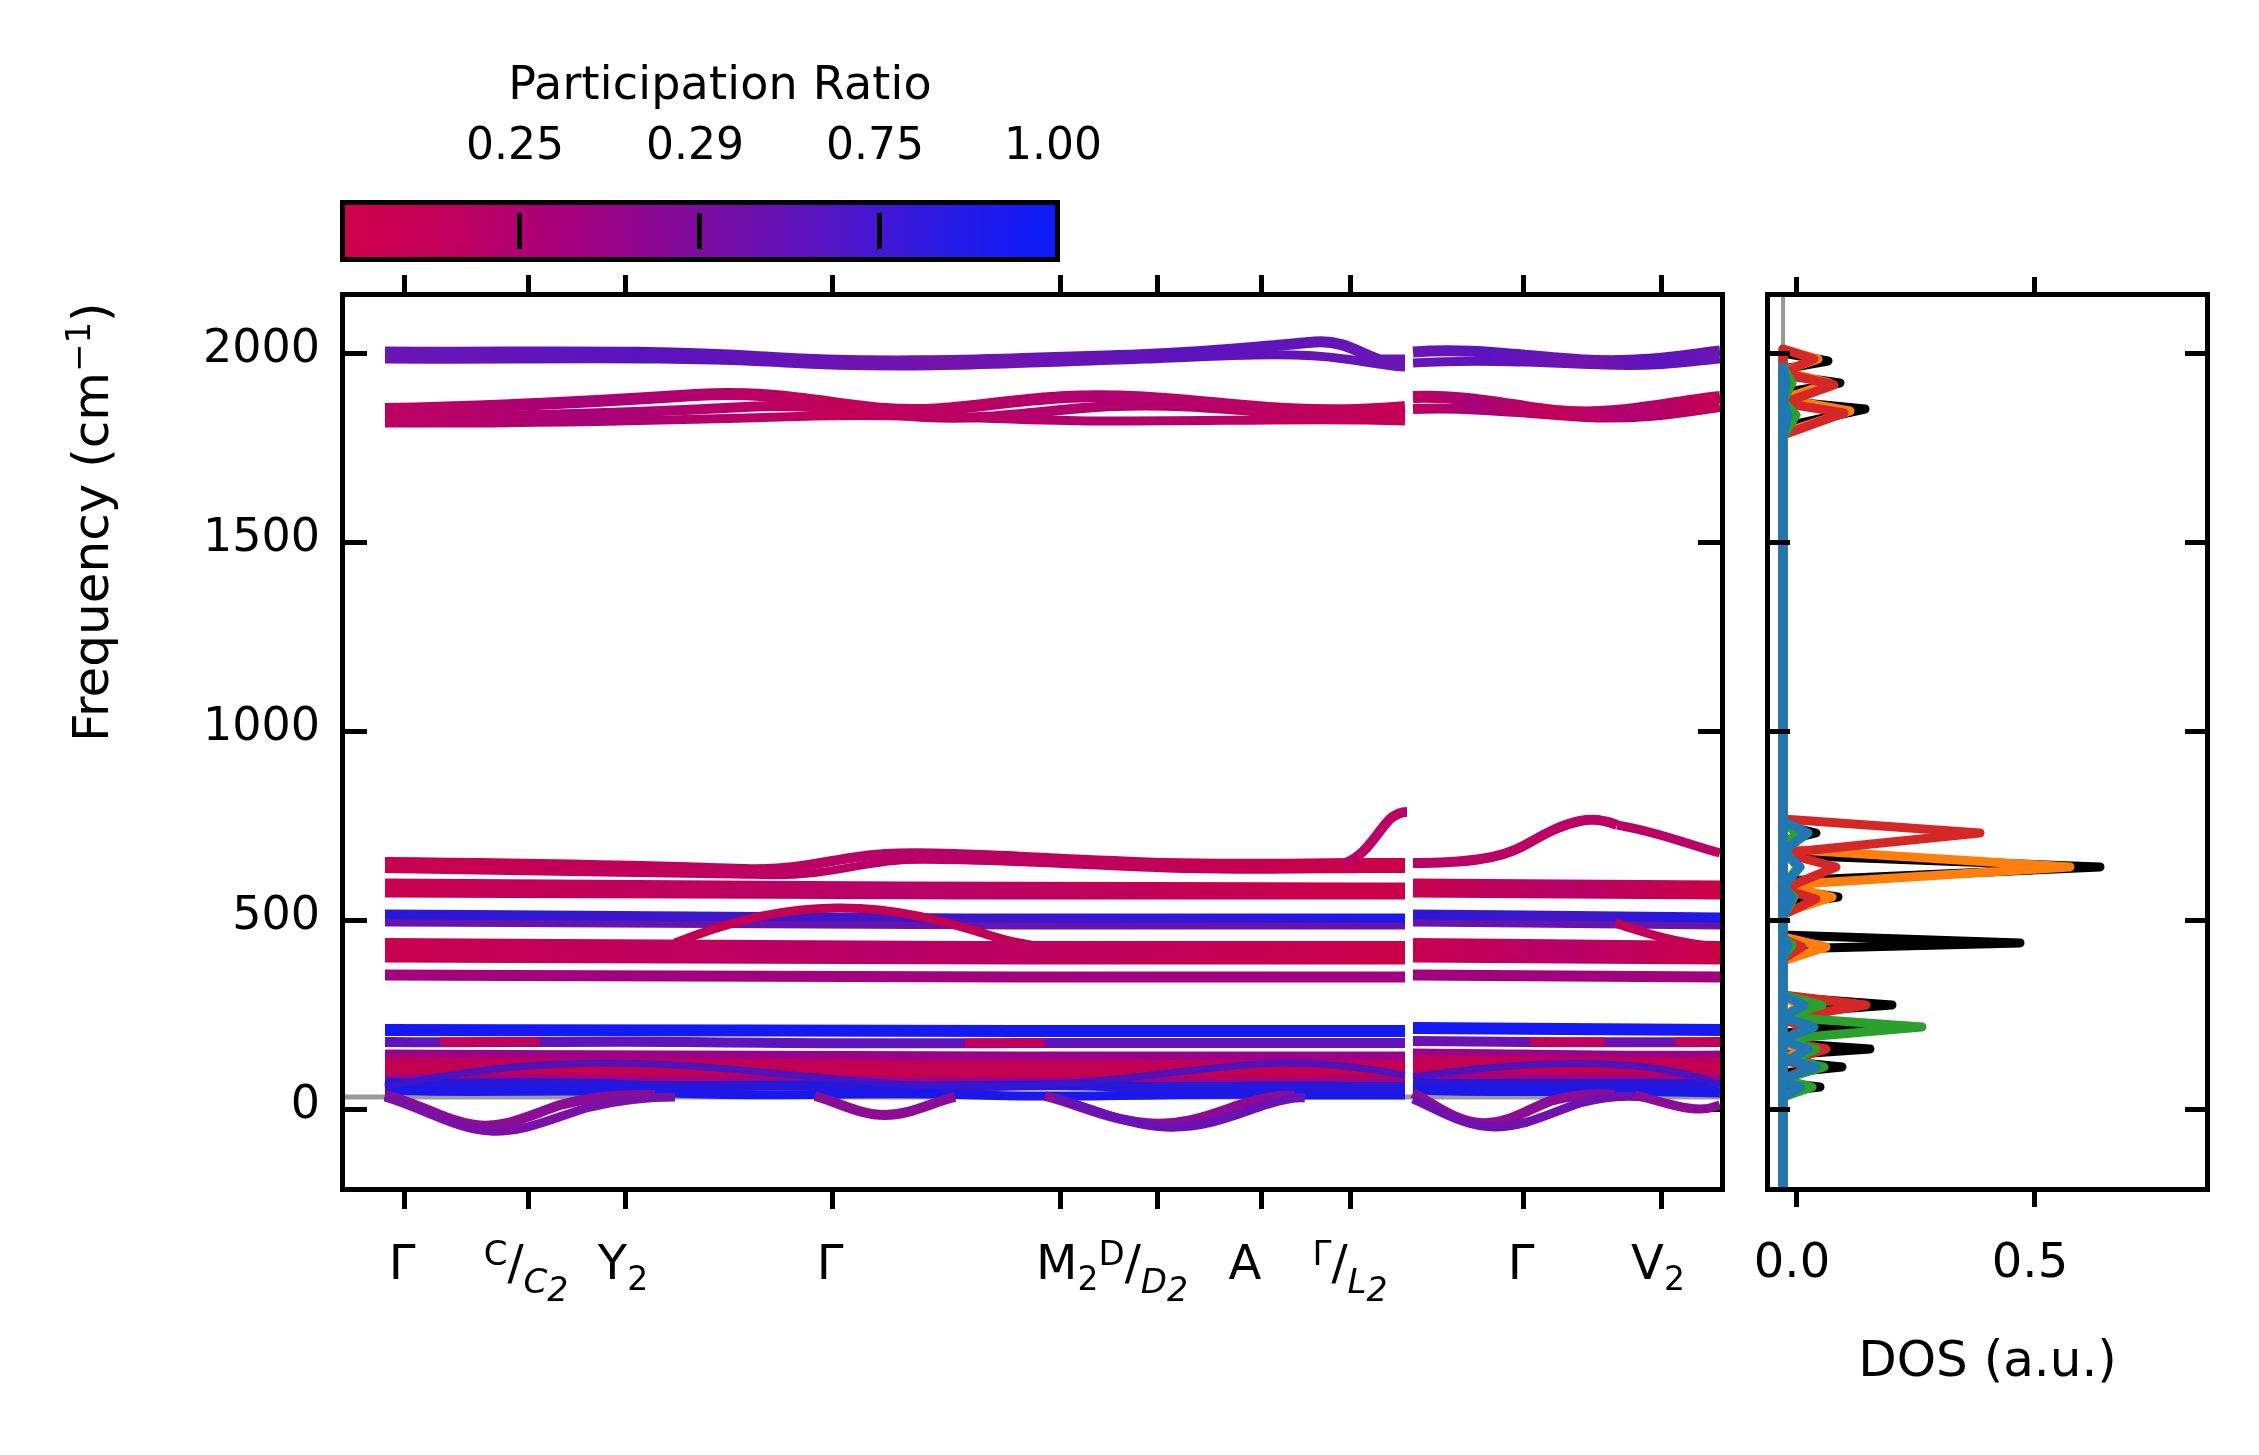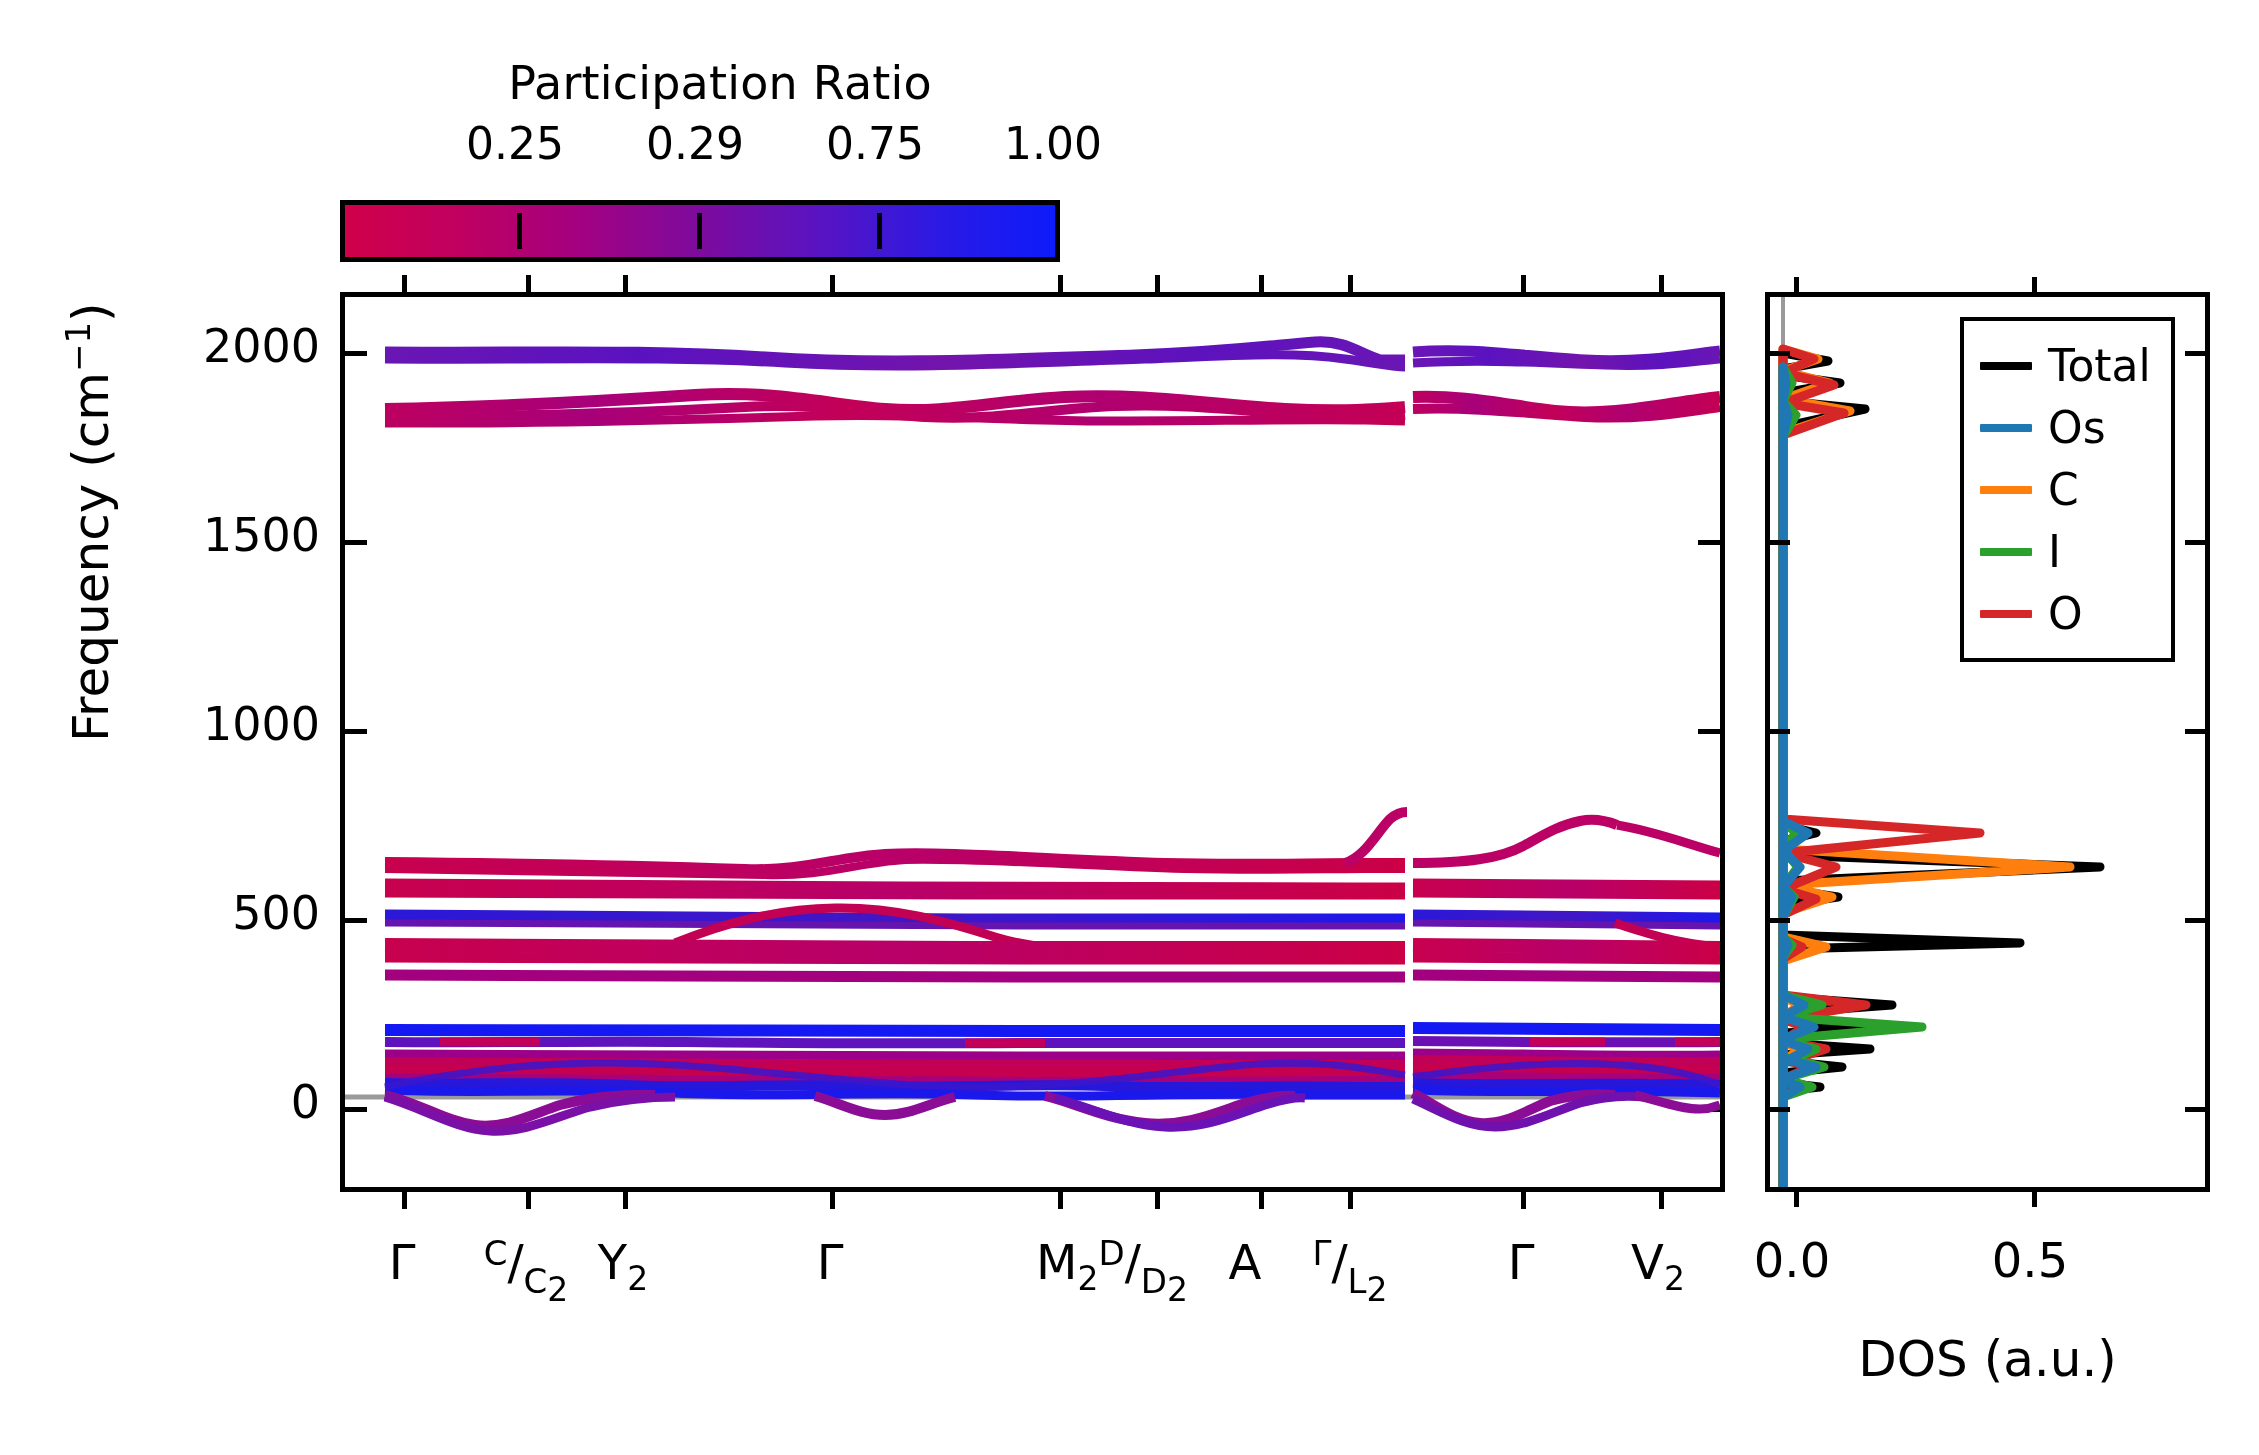--- a/index.html
+++ b/index.html
@@ -43,21 +43,21 @@
   
   .xtick{position:absolute;top:100%;width:5px;height:22px;background:#000;}
   .xtick-top{position:absolute;bottom:100%;width:5px;height:22px;background:#000;}
   #xlabels{position:absolute;left:340px;top:1232px;width:1385px;height:120px;}
   #xlabels .xl{position:absolute;transform:translateX(-50%);font-size:48px;white-space:nowrap;
                line-height:1;}
   .sub{font-size:33px;vertical-align:sub;}
   .frac{display:inline-block;position:relative;}
   .frac .num{font-size:34px;position:relative;top:-14px;}
   .frac .sl{font-size:48px;}
-  .frac .den{font-size:34px;position:relative;top:14px;}
+  .frac .den{font-size:34px;position:relative;top:14px;font-style:italic;}
 
   
   #dos-panel{left:1765px;top:292px;width:445px;height:900px;
              border:5px solid #000;box-sizing:border-box;background:#fff;}
   #dos-clip{position:absolute;inset:0;overflow:hidden;}
   #dos-svg{position:absolute;left:0;top:0;}
   .dostick{position:absolute;top:100%;width:5px;height:20px;background:#000;}
   .dostick-top{position:absolute;bottom:100%;width:5px;height:20px;background:#000;}
   .dosytick{position:absolute;left:0;width:20px;height:5px;background:#000;}
   .dosytick-r{position:absolute;right:0;width:20px;height:5px;background:#000;}
@@ -333,42 +333,20 @@
   <div class="dosytick-r" style="top:621px;"></div>
   <div class="dosytick-r" style="top:432px;"></div>
   <div class="dosytick-r" style="top:243px;"></div>
   <div class="dosytick-r" style="top:54px;"></div>
 
   <div class="dostick" style="left:24px;"></div>
   <div class="dostick" style="left:262px;"></div>
   <div class="dostick-top" style="left:24px;"></div>
   <div class="dostick-top" style="left:262px;"></div>
 
-  <div class="abs" id="legend" style="left:190px;top:20px;">
-    <div class="leg-row">
-      <span class="leg-swatch" style="background:#000000;"></span>
-      <span class="leg-lbl">Total</span>
-    </div>
-    <div class="leg-row">
-      <span class="leg-swatch" style="background:#1f77b4;"></span>
-      <span class="leg-lbl">Os</span>
-    </div>
-    <div class="leg-row">
-      <span class="leg-swatch" style="background:#ff7f0e;"></span>
-      <span class="leg-lbl">C</span>
-    </div>
-    <div class="leg-row">
-      <span class="leg-swatch" style="background:#2ca02c;"></span>
-      <span class="leg-lbl">I</span>
-    </div>
-    <div class="leg-row">
-      <span class="leg-swatch" style="background:#d62728;"></span>
-      <span class="leg-lbl">O</span>
-    </div>
-  </div>
 </div>
 
 <div id="dos-xlabels">
   <span style="left:27px;">0.0</span>
   <span style="left:265px;">0.5</span>
 </div>
 
 <div class="abs" id="dos-title">DOS (a.u.)</div>
 
 </body></html>

